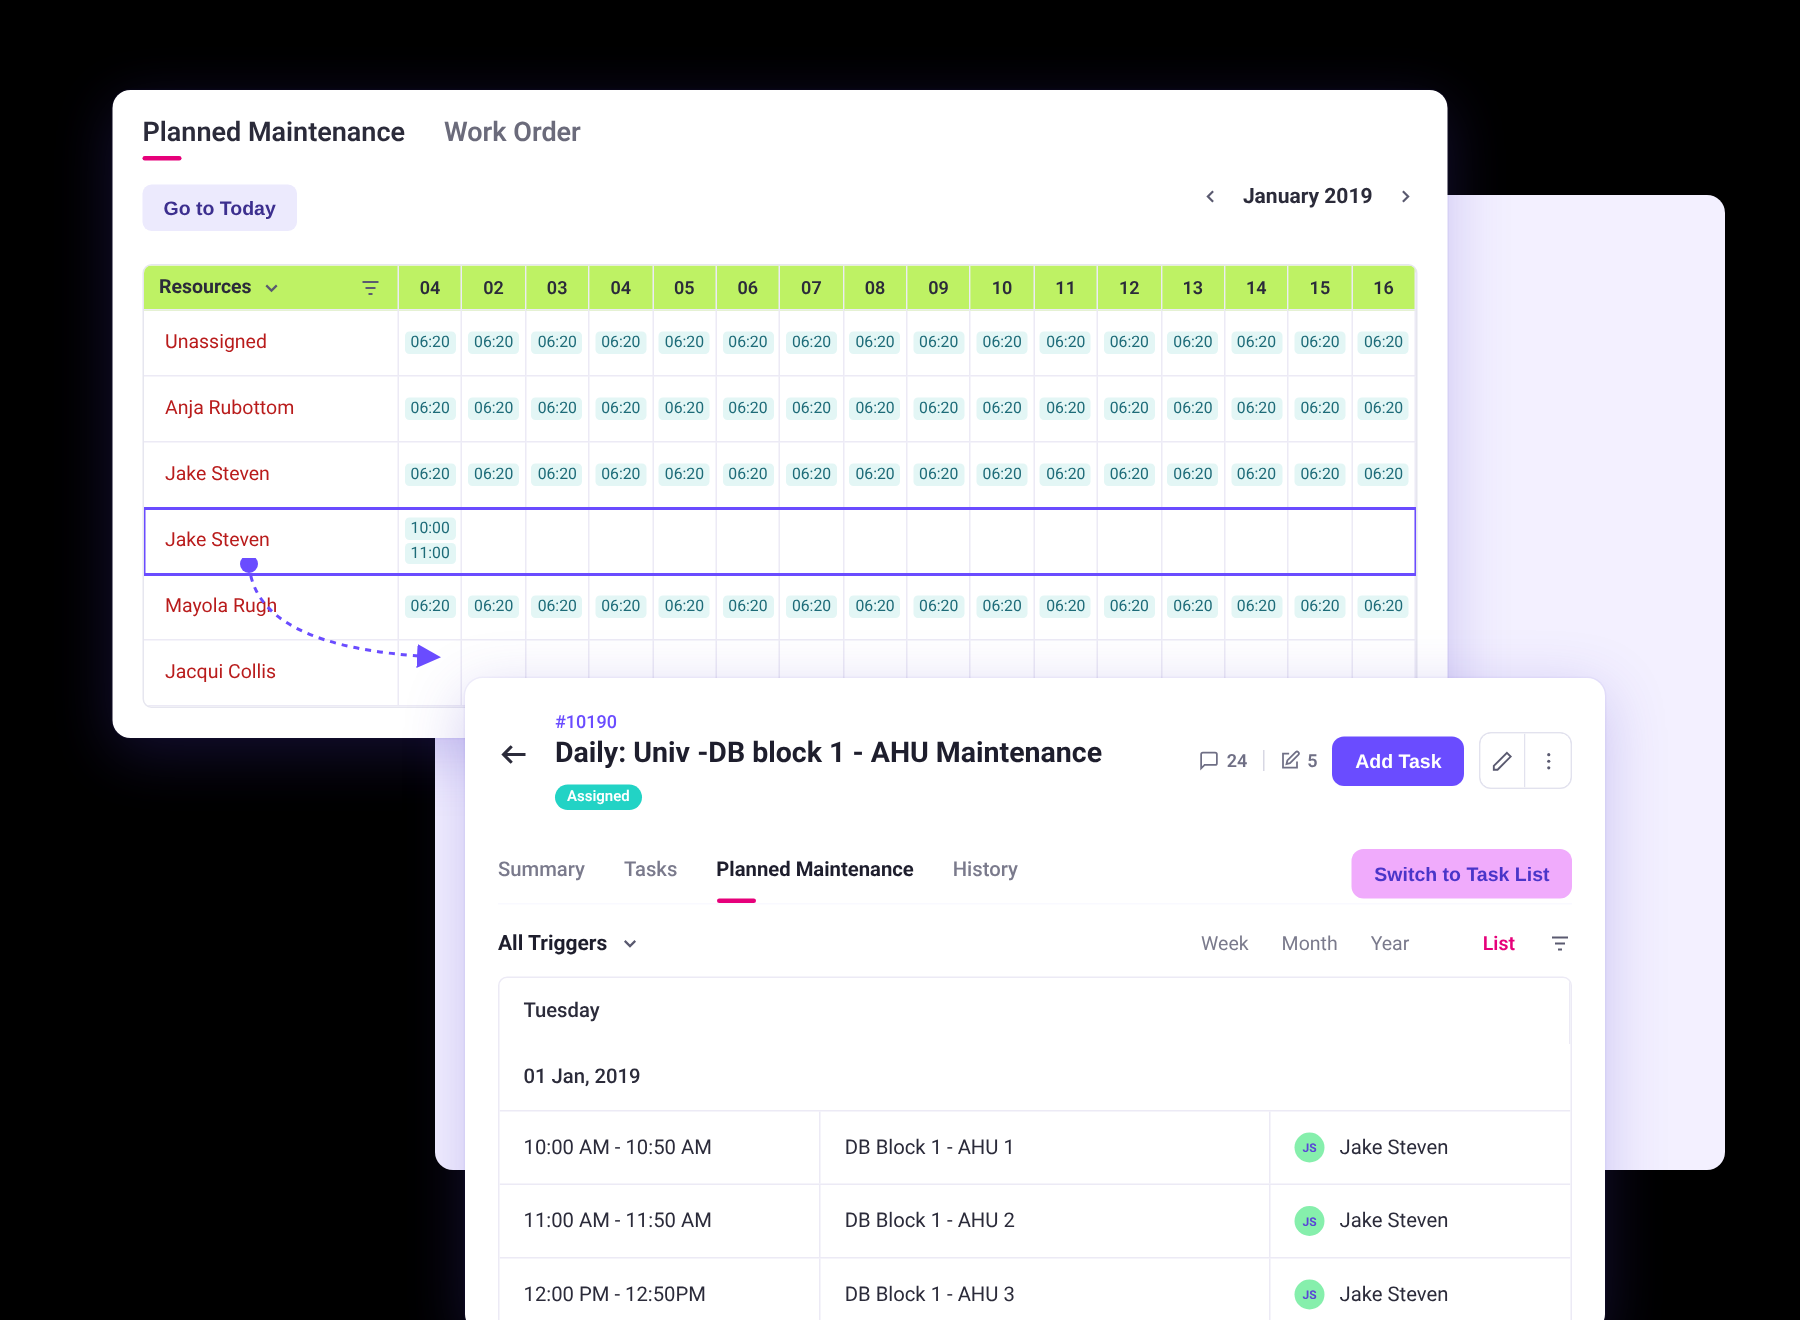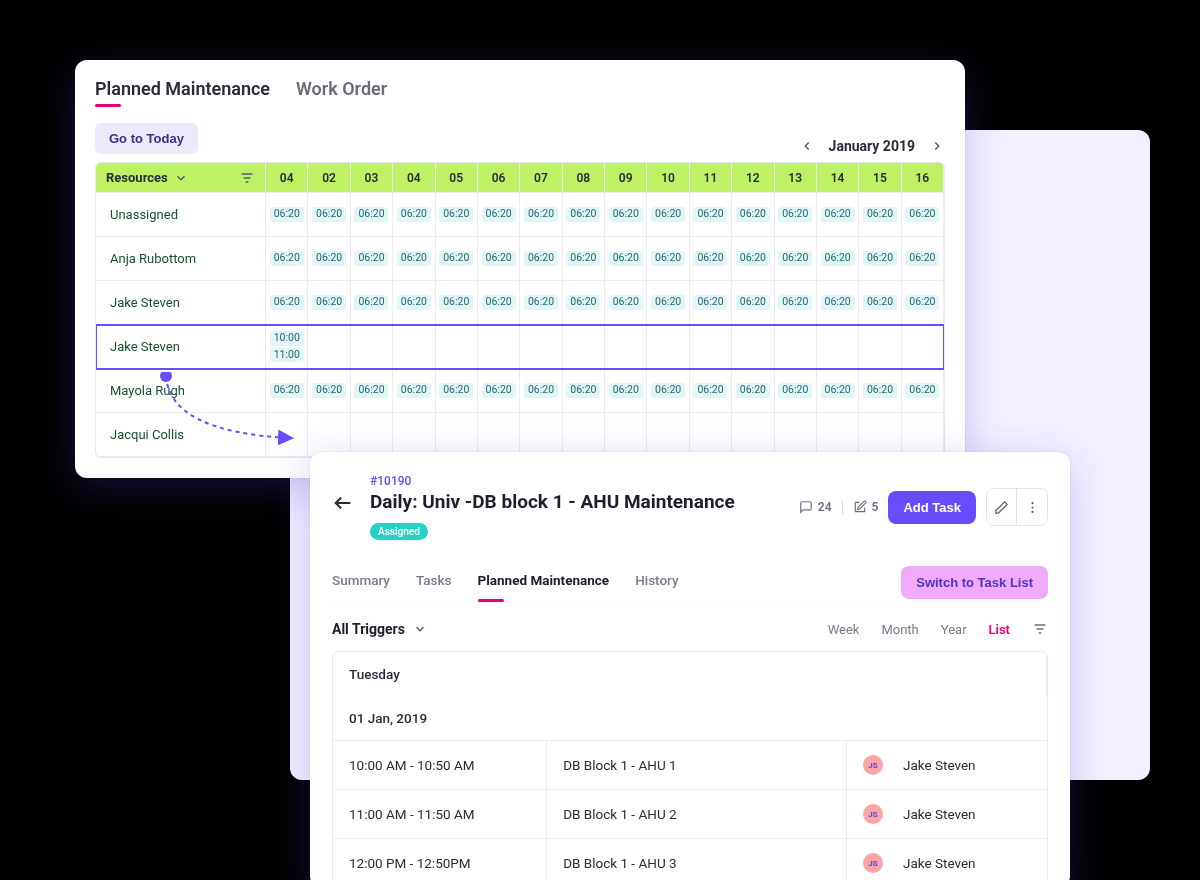--- a/index.html
+++ b/index.html
@@ -34,22 +34,22 @@
     font-size: 18px; font-weight: 600; color: #2b2b3a;
     margin-bottom: 18px;
   }
   .tabs-top .tab { cursor: pointer; padding-bottom: 6px; position: relative; color: #6b6b7b; }
   .tabs-top .tab.active { color: #2b2b3a; }
   .tabs-top .tab.active::after {
     content:""; position:absolute; left:0; bottom:-2px; width:26px; height:3px;
     background:#e6007a; border-radius:2px;
   }
   .toolbar {
-    display:flex; justify-content:space-between; align-items:flex-end;
-    margin-bottom: 8px;
+    display:flex; justify-content:space-between; align-items:flex-start;
+    margin-bottom: 22px;
   }
   .btn-today {
     background:#eceafd; color:#3c2f8f; font-weight:600;
     font-size:13px; padding:8px 14px; border-radius:6px; border:none; cursor:pointer;
   }
   .month-nav { display:flex; align-items:center; gap:14px; }
   .month-nav .chev {
     width:16px; height:16px; cursor:pointer; display:flex; align-items:center; justify-content:center;
     color:#5a5a70;
   }
@@ -73,21 +73,21 @@
   .sched-header .res-head {
     justify-content:space-between; padding:0 10px;
   }
   .res-head-left { display:flex; align-items:center; gap:6px; font-weight:700; font-size:13px; }
   .filter-icon { width:16px;height:16px;color:#5a5a70; }
   .chev-down { width:14px;height:14px;color:#5a5a70; }
 
   .sched-row > div { min-height:44px; }
   .sched-row .res-name {
     justify-content:flex-start; padding-left:14px;
-    font-size:13px; color:#14532d;
+    font-size:13px; color:#b91c1c;
   }
   .time-chip {
     background:#e3f6f5; color:#1d6b78; border-radius:3px;
     font-size:10.5px; padding:1px 4px; line-height:1.2;
     width:34px; text-align:center;
   }
   .cell { flex-direction:column; gap:2px; padding:3px 0; }
   .sched-row.hl {
     outline:2px solid #6a4cff; outline-offset:-1px; position:relative; z-index:2;
     background:#fff;
@@ -147,21 +147,21 @@
     padding:9px 15px; font-weight:700; font-size:13px; cursor:pointer;
   }
 
   .filter-row {
     display:flex; justify-content:space-between; align-items:center;
     padding:18px 0 14px;
   }
   .trigger-dd { display:flex; align-items:center; gap:8px; font-weight:700; font-size:14px; color:#1e1e2d; cursor:pointer; }
   .view-toggles { display:flex; align-items:center; gap:22px; font-size:13px; color:#7a7a8c; }
   .view-toggles span { cursor:pointer; }
-  .view-toggles .active { color:#e6007a; font-weight:600; }
+  .view-toggles .active { color:#e6007a; font-weight:600;margin-left:27px; }
   .filter-btn { color:#5a5a70; cursor:pointer; }
 
   .detail-table {
     border:1px solid #eceaf5; border-radius:6px; overflow:hidden;
     margin-bottom:0;
   }
   .drow {
     display:grid; grid-template-columns: 1fr 1.4fr 200px;
     border-bottom:1px solid #eceaf5;
   }
@@ -172,23 +172,23 @@
     display:flex; align-items:center;
   }
   .drow > div:last-child { border-right:none; }
   .drow.head > div { font-weight:500; color:#2b2b3a; }
   .drow.head { }
   .drow.head .date { justify-content:flex-start; }
   .drow.head > div:first-child { grid-column: 1 / 3; border-right:1px solid #eceaf5; }
   .drow.head { grid-template-columns: 1fr 200px; }
 
   .avatar {
-    width:20px;height:20px;border-radius:50%;background:#fca5a5;color:#5a45d6;
+    width:20px;height:20px;border-radius:50%;background:#86efac;color:#5a45d6;
     font-size:8px;font-weight:700;display:flex;align-items:center;justify-content:center;
-    margin-right:20px;
+    margin-right:10px;
   }
 
   svg { display:block; }
 </style>
 </head>
 <body>
 
 <div class="backdrop"></div>
 
 <div class="card card1">

